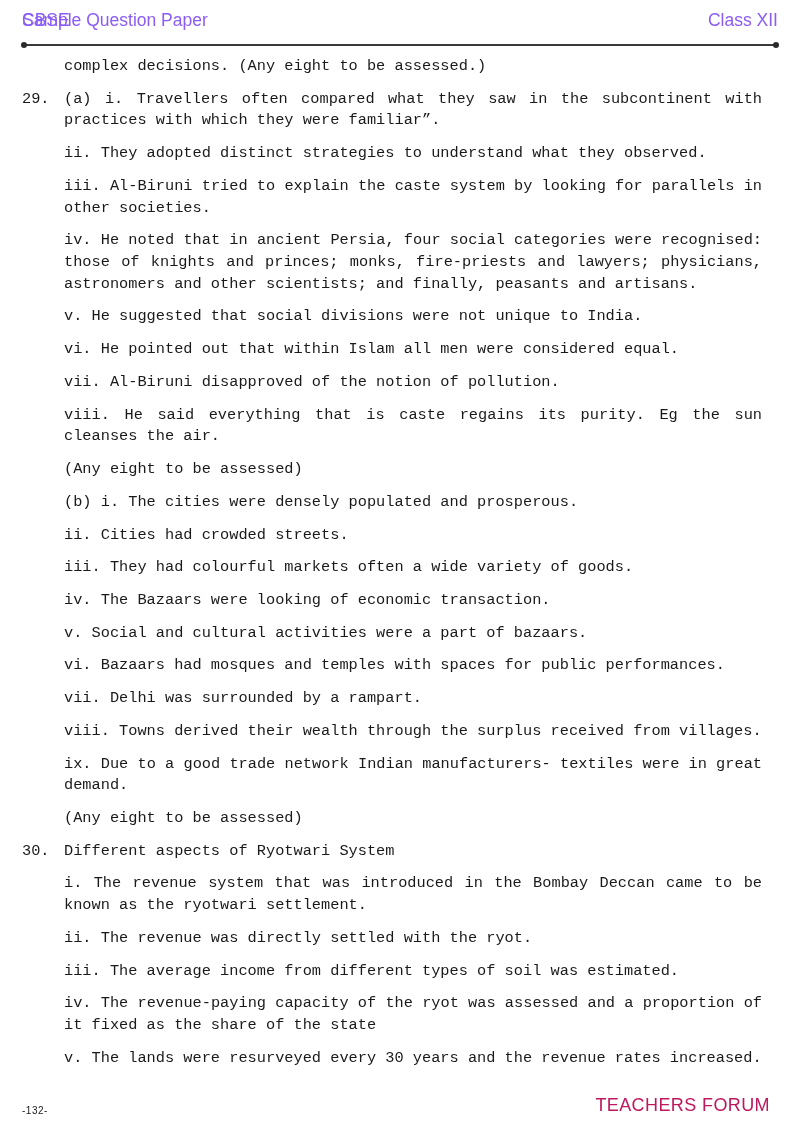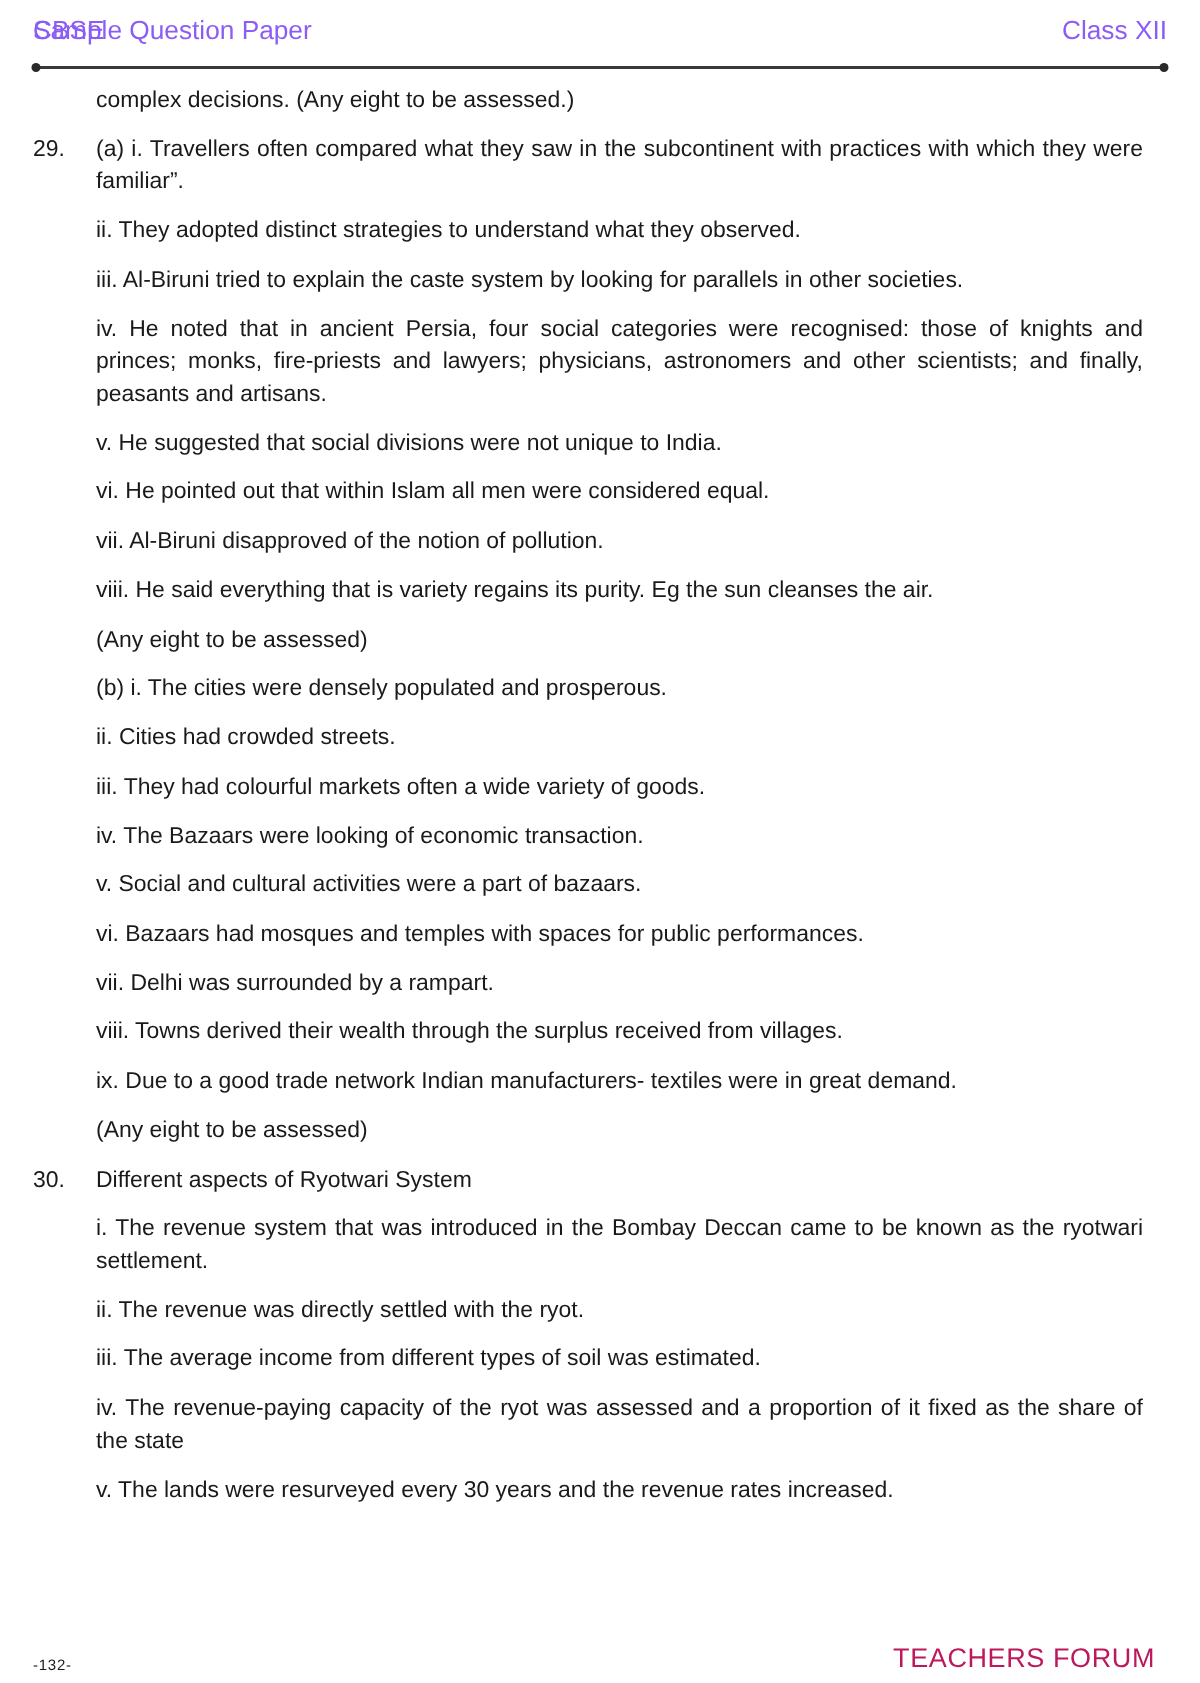--- a/index.html
+++ b/index.html
@@ -71,20 +71,21 @@
     margin: 0 22px;
     padding-top: 10px;
     font-size: 15.3px;
     line-height: 1.42;
     text-align: justify;
   }
   .para {
     margin: 0 16px 11px 0;
     padding-left: 42px;
     position: relative;
+    font-family: Liberation Mono, monospace;
   }
   .para.first {
     margin-top: 0;
   }
   .qnum {
     position: absolute;
     left: 0;
     top: 0;
     width: 36px;
     text-align: left;
@@ -140,21 +141,21 @@
     <p class="para">
       <span class="qnum">29.</span>
       <span>(a) i. Travellers often compared what they saw in the subcontinent with practices with which they were familiar”.</span>
     </p>
     <p class="para">ii. They adopted distinct strategies to understand what they observed.</p>
     <p class="para">iii. Al-Biruni tried to explain the caste system by looking for parallels in other societies.</p>
     <p class="para">iv. He noted that in ancient Persia, four social categories were recognised: those of knights and princes; monks, fire-priests and lawyers; physicians, astronomers and other scientists; and finally, peasants and artisans.</p>
     <p class="para">v. He suggested that social divisions were not unique to India.</p>
     <p class="para">vi. He pointed out that within Islam all men were considered equal.</p>
     <p class="para">vii. Al-Biruni disapproved of the notion of pollution.</p>
-    <p class="para">viii. He said everything that is variety regains its purity. Eg the sun cleanses the air.</p>
+    <p class="para">viii. He said everything that is caste regains its purity. Eg the sun cleanses the air.</p>
     <p class="para">(Any eight to be assessed)</p>
     <p class="para">(b)  i. The cities were densely populated and prosperous.</p>
     <p class="para">ii. Cities had crowded streets.</p>
     <p class="para">iii. They had colourful markets often a wide variety of goods.</p>
     <p class="para">iv. The Bazaars were looking of economic transaction.</p>
     <p class="para">v. Social and cultural activities were a part of bazaars.</p>
     <p class="para">vi. Bazaars had mosques and temples with spaces for public performances.</p>
     <p class="para">vii. Delhi was surrounded by a rampart.</p>
     <p class="para">viii. Towns derived their wealth through the surplus received from villages.</p>
     <p class="para">ix. Due to a good trade network Indian manufacturers- textiles were in great demand.</p>

